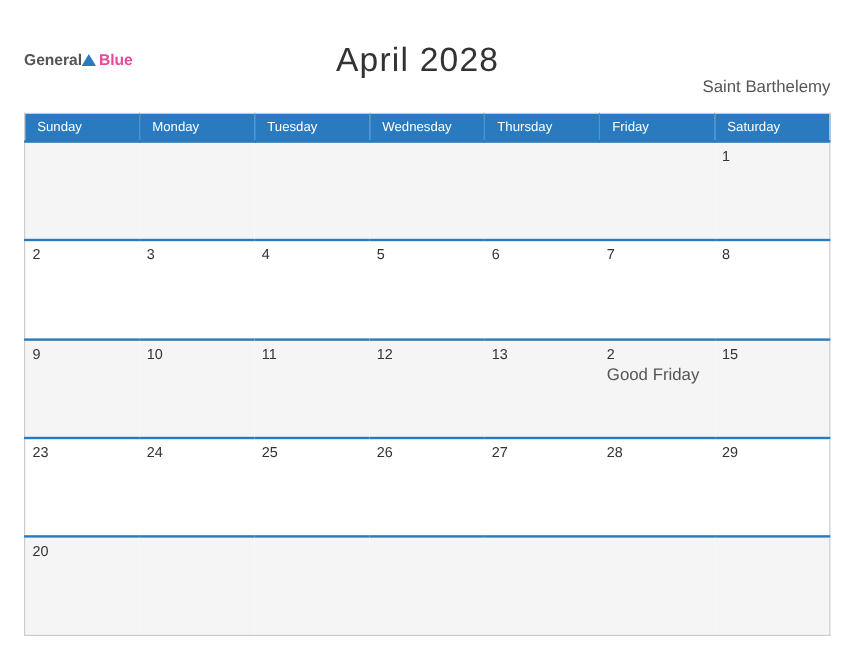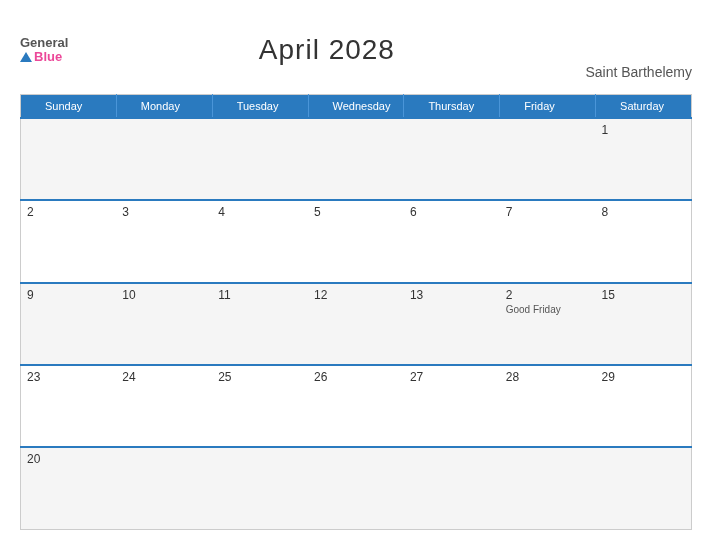--- a/index.html
+++ b/index.html
@@ -15,21 +15,21 @@
 
     .header {
       display: flex;
       align-items: center;
       justify-content: space-between;
       margin-bottom: 14px;
     }
 
     .logo {
       display: flex;
-      flex-direction: column;
+      flex-direction: row;
       line-height: 1.1;
     }
     .logo-general {
       font-size: 13px;
       color: #555;
       font-weight: bold;
     }
     .logo-blue {
       font-size: 13px;
       color: #ec4899;
@@ -70,21 +70,21 @@
     }
 
     .calendar thead tr {
       background: #2a7abf;
     }
 
     .calendar thead th {
       color: #fff;
       font-size: 11px;
       font-weight: normal;
-      padding: 5px 24px;
+      padding: 5px 10px;
       text-align: left;
       border-right: 1px solid #4a95d8;
     }
 
     .calendar thead th:last-child {
       border-right: none;
     }
 
     .calendar tbody tr {
       border-top: 2px solid #2a7abf;
@@ -103,21 +103,21 @@
       background: #f5f5f5;
     }
 
     .day-number {
       font-size: 12px;
       color: #333;
       display: block;
     }
 
     .holiday-label {
-      font-size: 10px;
+      font-size: 14px;
       color: #555;
       margin-top: 2px;
       display: block;
     }
   </style>
 </head>
 <body>
 
 <div class="header">
   <div class="logo">

